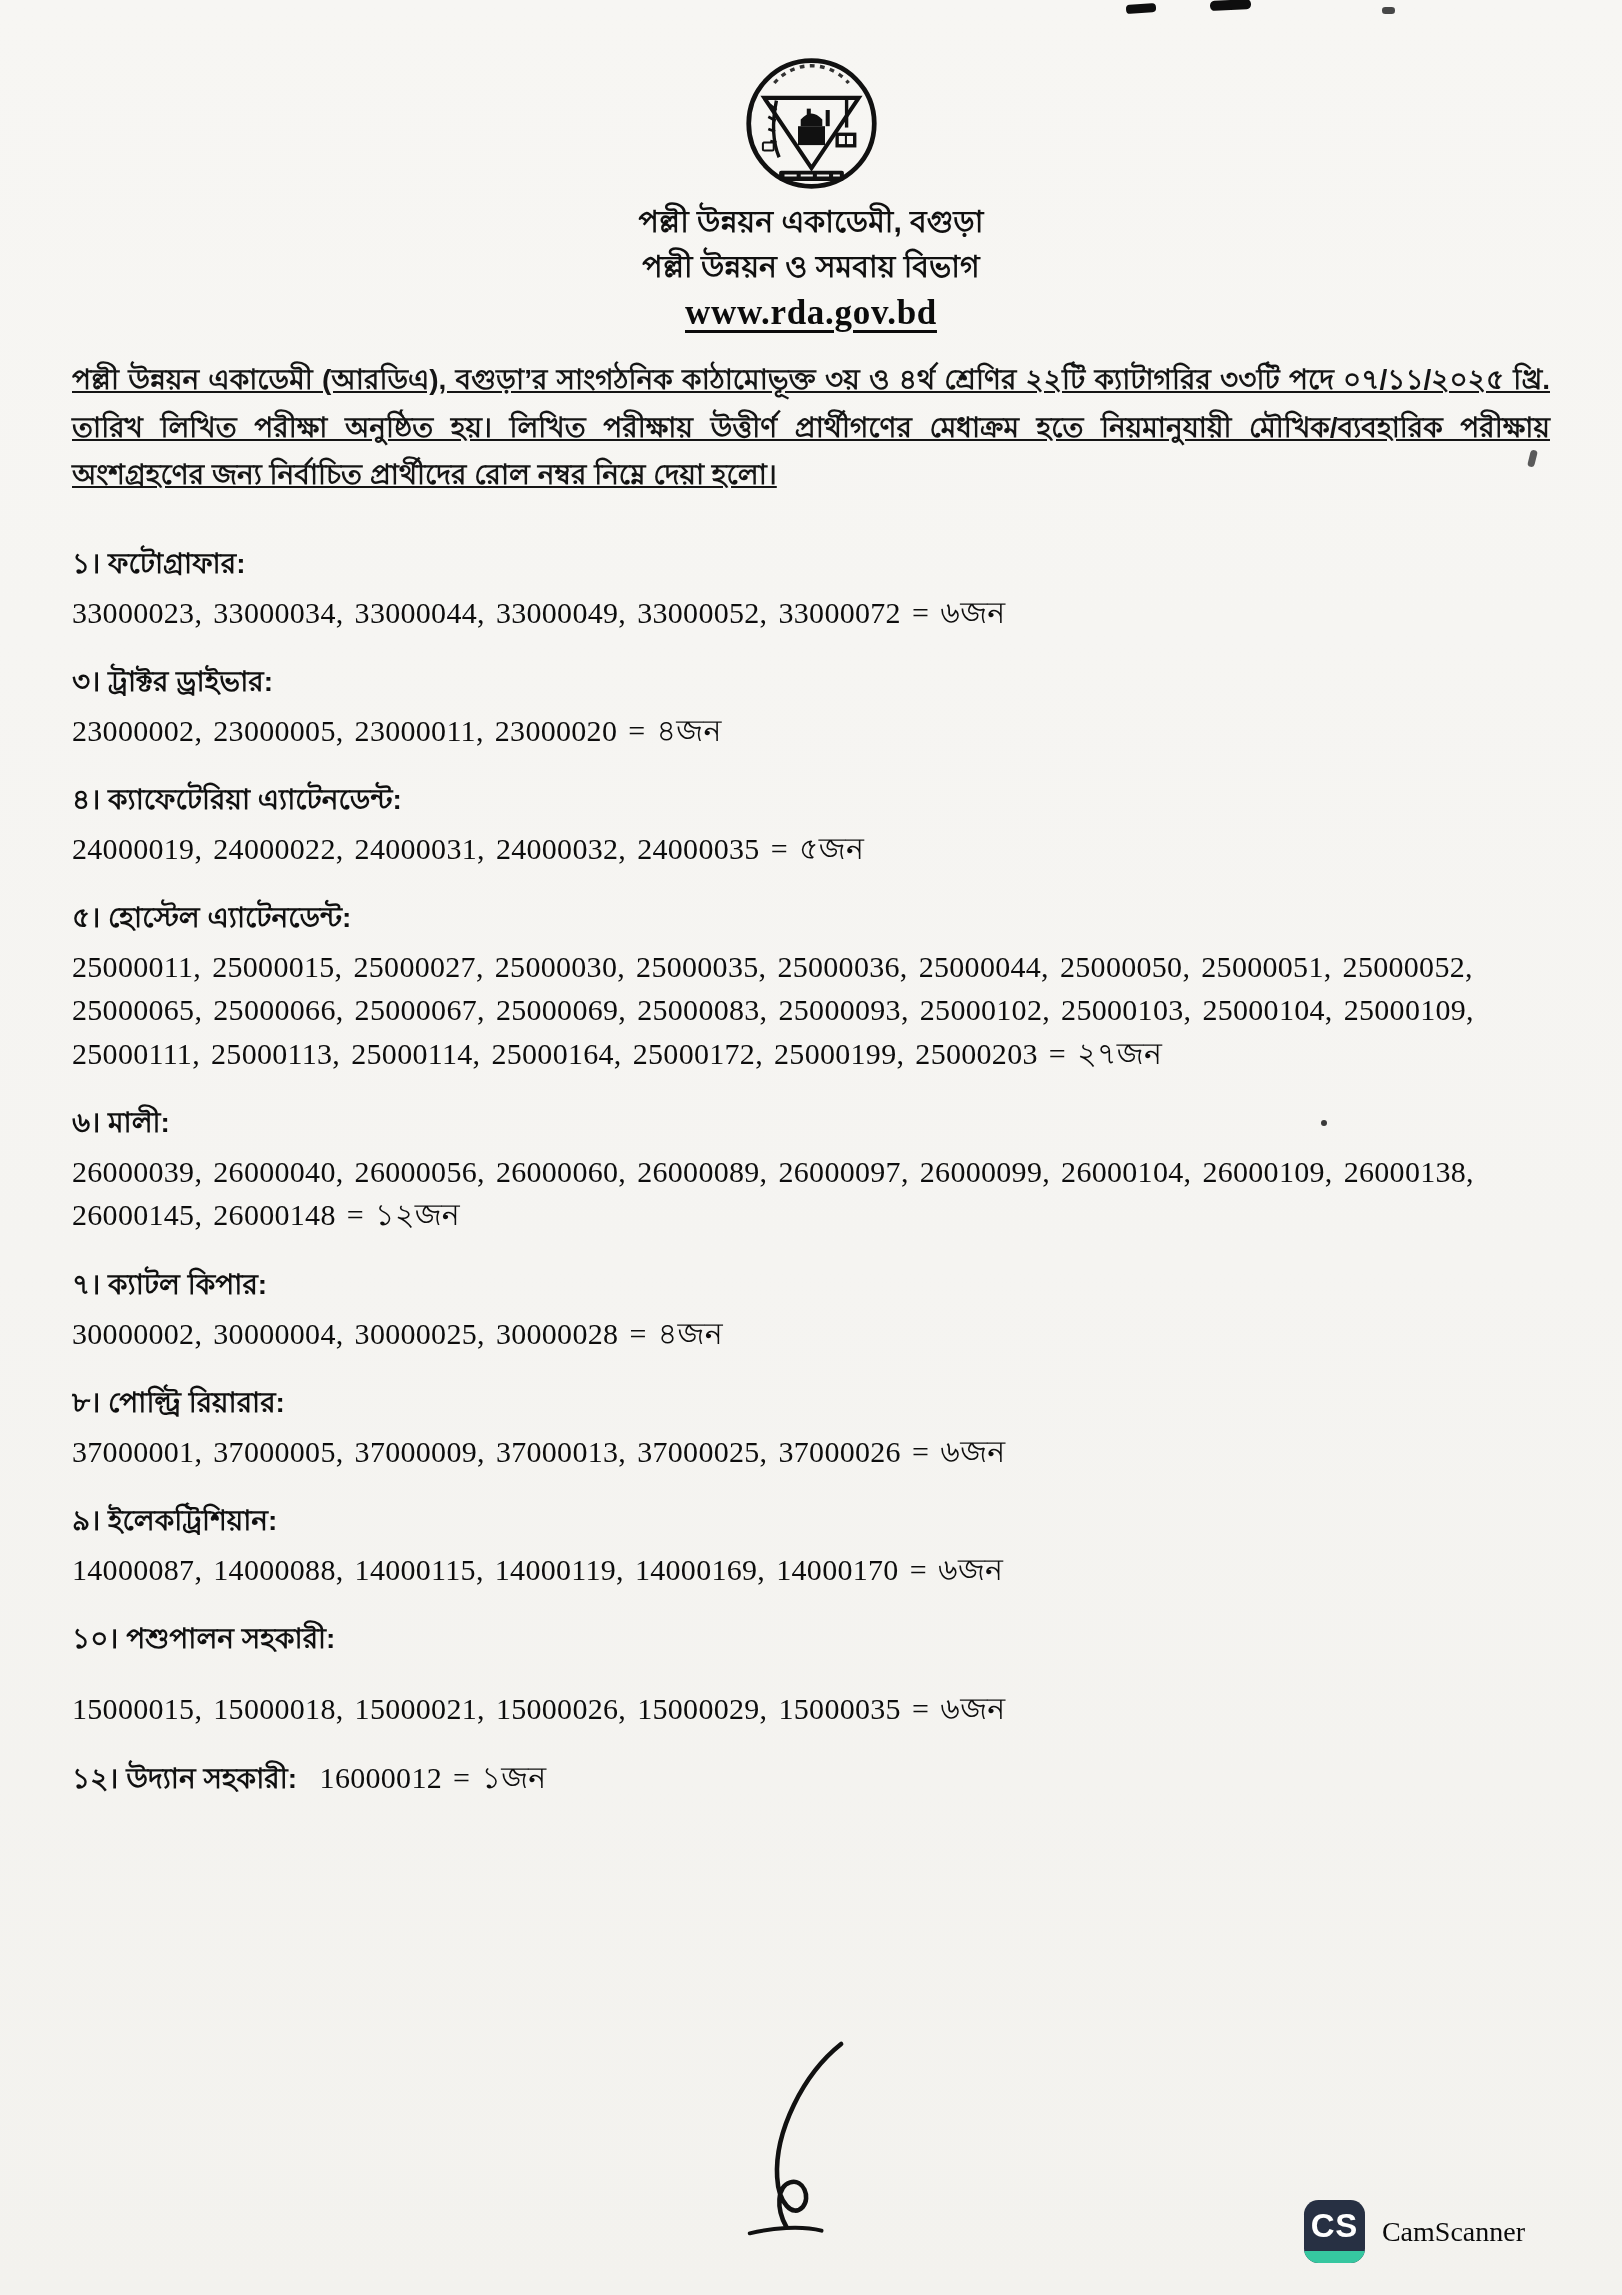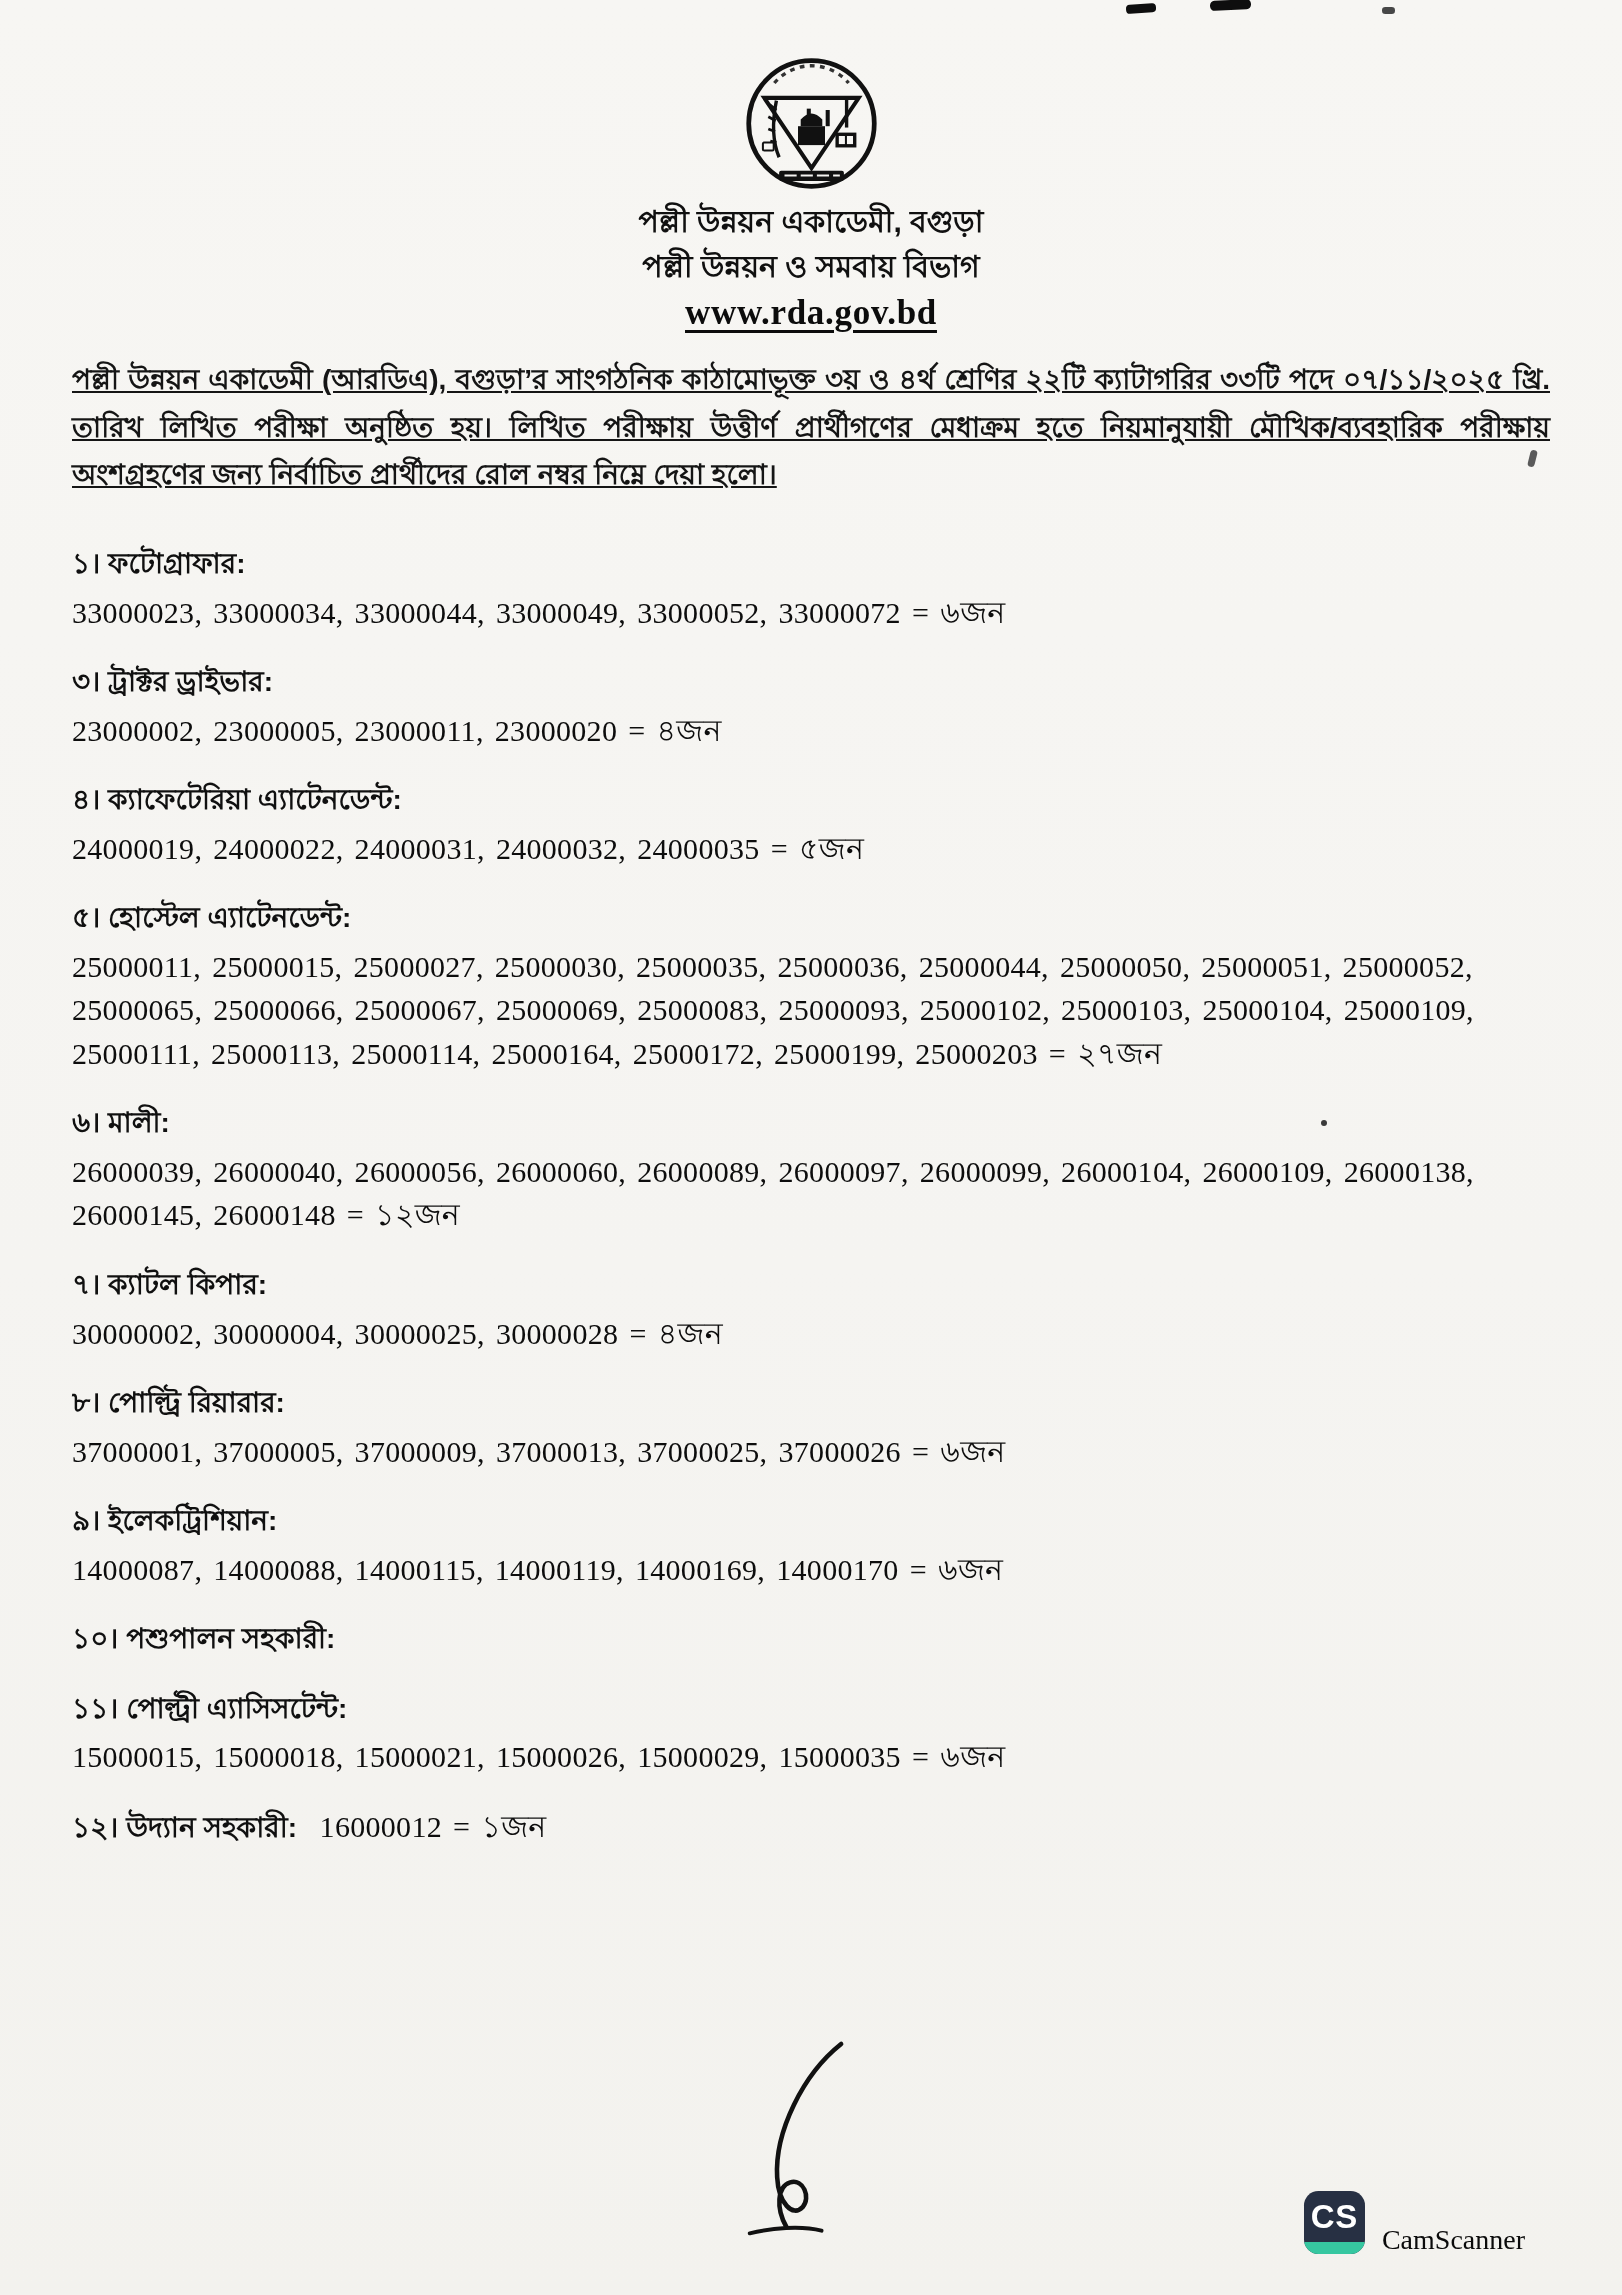--- a/index.html
+++ b/index.html
@@ -36,21 +36,21 @@
   .item-label{margin:0 0 5.2px 0;font-size:28px;font-weight:700;line-height:1.55;color:#101010;}
   .item-numbers{
     margin:0;font-family:"Liberation Serif","DejaVu Serif",serif;
     font-size:30px;line-height:1.45;letter-spacing:0.3px;word-spacing:3.3px;color:#0d0d0d;
   }
   .item.inline .item-label{display:inline;}
   .item.inline .item-numbers{display:inline;margin-left:19.6px;}
 
   .signature{position:absolute;left:738px;top:2040px;}
 
-  .camscanner{position:absolute;right:97px;bottom:41px;display:flex;align-items:flex-end;gap:17px;}
+  .camscanner{position:absolute;right:97px;bottom:32px;display:flex;align-items:center;gap:17px;}
   .cs-icon{
     position:relative;width:61px;height:63px;background:#273043;border-radius:14.4px;
     overflow:hidden;display:flex;align-items:center;justify-content:center;flex:0 0 auto;
   }
   .cs-icon .cs-letters{color:#ffffff;font-size:33px;font-weight:800;letter-spacing:0.7px;padding-bottom:10.5px;font-family:"Liberation Sans",sans-serif;}
   .cs-strip{position:absolute;left:0;right:0;bottom:0;height:12.4px;background:#36c7a0;}
   .cs-text{font-family:"Liberation Serif","DejaVu Serif",serif;font-size:28px;color:#0b0b0b;line-height:1;}
 </style>
 </head>
 <body>
@@ -130,21 +130,20 @@
   <section class="item">
     <h3 class="item-label">৯। ইলেকট্রিশিয়ান:</h3>
     <p class="item-numbers"><span class="nums">14000087, 14000088, 14000115, 14000119, 14000169, 14000170</span><span class="count"> = ৬জন</span></p>
   </section>
 
   <section class="item">
     <h3 class="item-label">১০। পশুপালন সহকারী:</h3>
   </section>
 
   <section class="item">
-    <h3 class="item-label">১১। পোল্ট্রী এ্যাসিসটেন্ট:</h3>
     <p class="item-numbers"><span class="nums">15000015, 15000018, 15000021, 15000026, 15000029, 15000035</span><span class="count"> = ৬জন</span></p>
   </section>
 
   <section class="item inline">
     <h3 class="item-label">১২। উদ্যান সহকারী:</h3>
     <p class="item-numbers"><span class="nums">16000012</span><span class="count"> = ১জন</span></p>
   </section>
 </main>
 
   <svg class="signature" width="124" height="196" viewBox="0 0 190 300">

